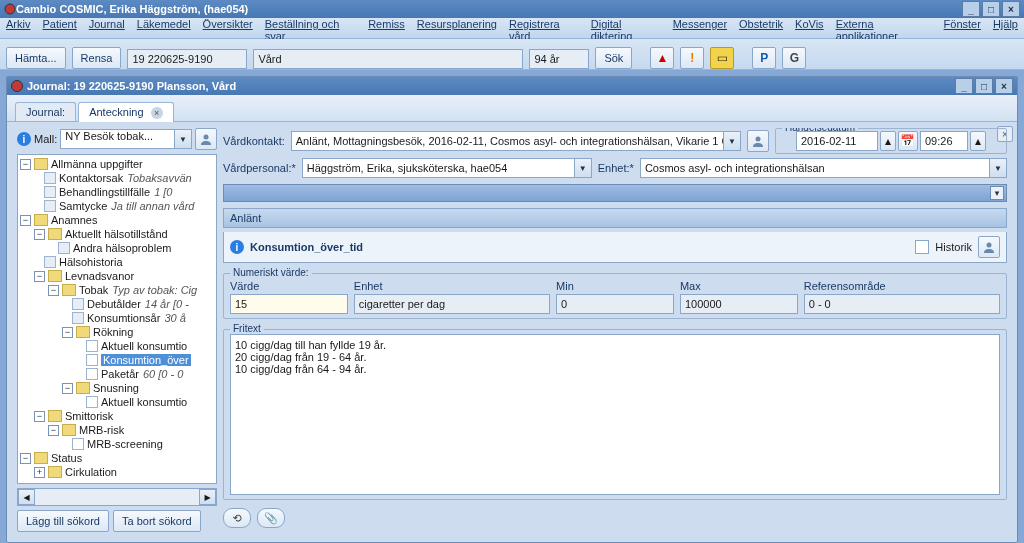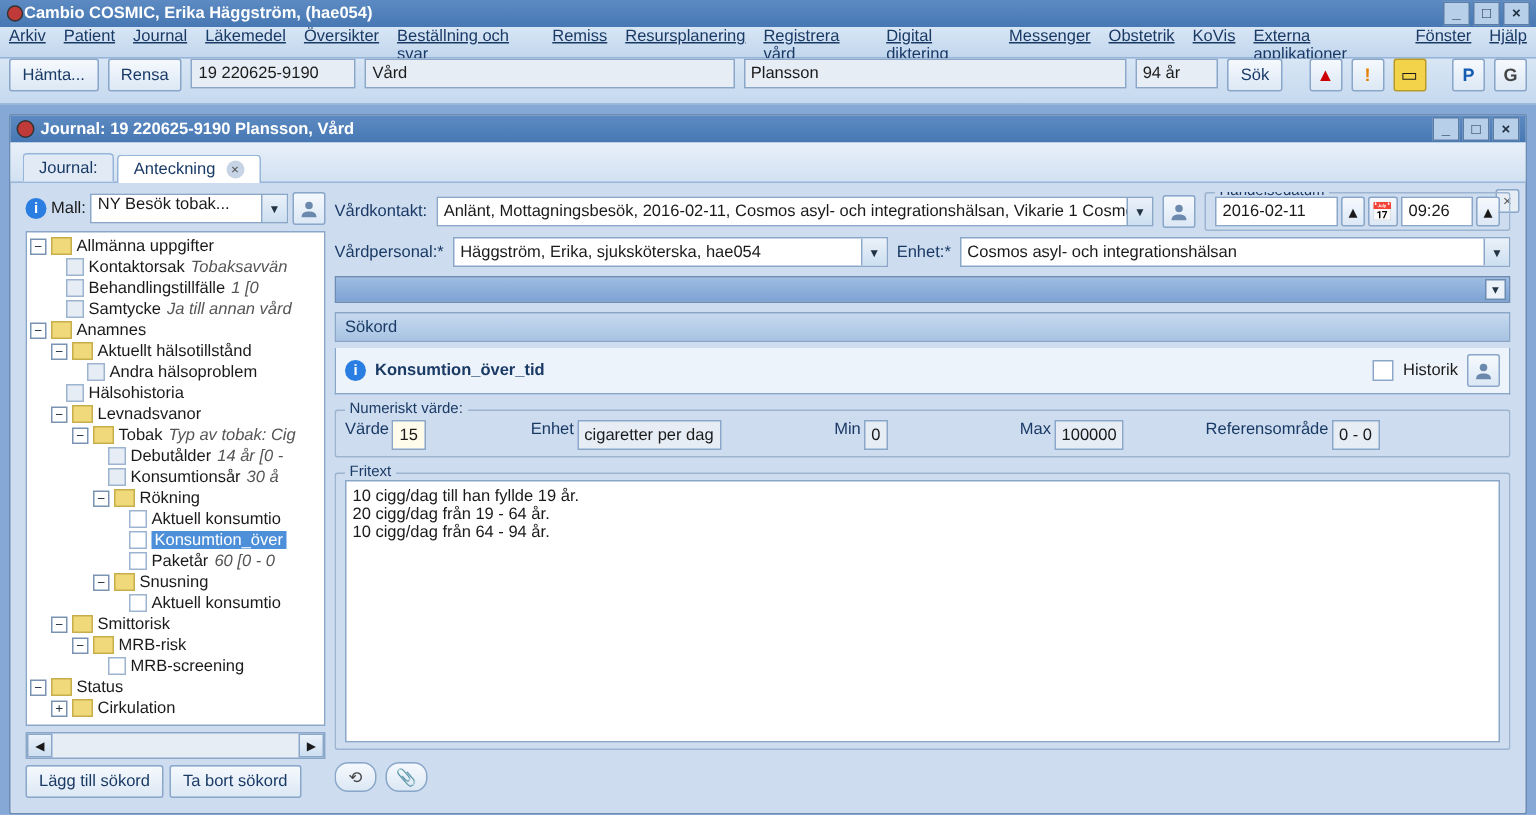--- a/index.html
+++ b/index.html
@@ -4,21 +4,21 @@
 <style>
 html,body{margin:0;padding:0;font-family:Tahoma,Arial,sans-serif;font-size:11px;color:#1a1a1a;background:#7d9fcf;width:1024px;height:543px;overflow:hidden}
 .app{display:flex;flex-direction:column;height:100%}
 .titlebar{display:flex;align-items:center;background:linear-gradient(#5d8ac2,#4778b3);color:#fff;height:18px;padding:0 4px;font-weight:bold}
 .titlebar .spacer{flex:1}
 .win-btns{display:flex;gap:2px}
 .win-btn{width:16px;height:14px;background:#b8cfea;border:1px solid #5a7da8;display:flex;align-items:center;justify-content:center;font-size:10px;color:#234}
 .menubar{background:linear-gradient(#d8e6f5,#c1d6ed);height:20px;display:flex;align-items:flex-start;padding:0 6px;gap:12px;color:#1a3a66;border-bottom:1px solid #97b5d8}
 .menubar span{cursor:default}
 .mu{text-decoration:underline;text-underline-offset:1px}
-.toolbar{background:linear-gradient(#d8e6f5,#c5d9ef);height:30px;display:flex;align-items:flex-start;padding:0 6px;gap:6px;border-bottom:1px solid #97b5d8}
+.toolbar{background:linear-gradient(#d8e6f5,#c5d9ef);height:30px;display:flex;align-items:flex-end;padding:0 6px;gap:6px;border-bottom:1px solid #97b5d8}
 .btn{background:linear-gradient(#f5f9fd,#dce8f5);border:1px solid #8aa7c9;border-radius:2px;padding:1px 8px;height:18px;display:inline-flex;align-items:center;font-size:11px;color:#1a3a66}
 .txt{background:#e6edf5;border:1px solid #8aa7c9;height:18px;padding:0 4px;display:flex;align-items:center;font-size:11px}
 .txt.w1{width:110px}
 .txt.w2{width:260px}
 .txt.w3{width:270px}
 .txt.w4{width:50px}
 .iconbtn{width:22px;height:20px;background:linear-gradient(#f5f9fd,#dce8f5);border:1px solid #8aa7c9;border-radius:2px;display:flex;align-items:center;justify-content:center;font-size:12px}
 .iconbtn.red{color:#c00;font-weight:bold}
 .iconbtn.orange{color:#e67e00;font-weight:bold}
 .iconbtn.rect{background:#f3d34a;border-color:#b89a2a}
@@ -64,21 +64,21 @@
 .datebox{display:flex;gap:2px}
 .bluebar{height:16px;background:linear-gradient(#9fbce3,#7da3d4);border:1px solid #6d8cb2;margin-top:2px;position:relative}
 .bluebar .mini{position:absolute;right:2px;top:1px;width:12px;height:12px;background:#eaf1f9;border:1px solid #6d8cb2;font-size:9px;display:flex;align-items:center;justify-content:center;color:#234}
 .sokord-hdr{height:18px;background:linear-gradient(#c7d9ef,#a7c3e3);border:1px solid #8aa7c9;padding:0 6px;display:flex;align-items:center;color:#1a3a66;margin-top:2px}
 .sokord-sub{background:#edf3fa;border:1px solid #8aa7c9;border-top:none;padding:4px 6px;display:flex;align-items:center;gap:6px}
 .sokord-sub .title{font-weight:bold;color:#1a3a66}
 .sokord-sub .sp{flex:1}
 .chk{width:12px;height:12px;background:#fff;border:1px solid #8aa7c9}
 .numgrp{margin-top:6px}
 .numrow{display:flex;gap:6px;margin-top:2px}
-.numcell{flex:1;display:flex;gap:2px}
+.numcell{flex:1;display:flex;flex-direction:column;gap:2px}
 .numcell .lab{color:#1a3a66}
 .numcell .val{background:#e6edf5;border:1px solid #8aa7c9;height:18px;padding:0 4px;display:flex;align-items:center}
 .numcell .val.input{background:#fffceb}
 .numcell.small{flex:0.6}
 .fritext-wrap{flex:1;display:flex;flex-direction:column;margin-top:6px;min-height:0}
 .fritext{flex:1;background:#fff;border:1px solid #8aa7c9;padding:4px;font-size:11px;overflow:auto;white-space:pre-line}
 .bottom-row{height:24px;display:flex;align-items:center;gap:6px;padding:2px 0}
 .rbtn{width:26px;height:18px;background:linear-gradient(#f5f9fd,#dce8f5);border:1px solid #8aa7c9;border-radius:9px;display:flex;align-items:center;justify-content:center;font-size:11px;color:#444}
 .close-x{position:absolute;right:4px;top:4px;width:14px;height:14px;background:#e6edf5;border:1px solid #8aa7c9;display:flex;align-items:center;justify-content:center;font-size:10px;color:#555;border-radius:2px}
 .pers{width:12px;height:12px}
@@ -120,21 +120,20 @@
     <span><span class="mu">Externa applikationer</span></span>
     <span><span class="mu">Fönster</span></span>
     <span><span class="mu">Hjälp</span></span>
   </div>
 
   <div class="toolbar">
     <div class="btn">Hämta...</div>
     <div class="btn">Rensa</div>
     <div class="txt w1">19 220625-9190</div>
     <div class="txt w2">Vård</div>
-    <div class="txt w3">Plansson</div>
     <div class="txt w4">94 år</div>
     <div class="btn">Sök</div>
     <div style="width:6px"></div>
     <div class="iconbtn red">▲</div>
     <div class="iconbtn orange">!</div>
     <div class="iconbtn rect">▭</div>
     <div style="width:6px"></div>
     <div class="iconbtn p">P</div>
     <div class="iconbtn g">G</div>
   </div>
@@ -329,21 +328,21 @@
               <div class="fld" style="flex:1">
                 <span>Anlänt, Mottagningsbesök, 2016-02-11, Cosmos asyl- och integrationshälsan, Vikarie 1 Cosmos, ., PAS...</span>
                 <div class="dd">▼</div>
               </div>
               <div class="userbtn">
                 <svg width="12" height="12">
                     <circle cx="6" cy="4" r="2.5" fill="#6b88ad"></circle>
                     <path d="M1 12c0-3 2-4 5-4s5 1 5 4" fill="#6b88ad"></path>
                   </svg>
               </div>
-              <div class="fieldset" style="margin-top:0;padding:2px 6px">
+              <div class="fieldset" style="margin-top:0;padding:2px 20px">
                 <div class="legend">Händelsedatum</div>
                 <div class="datebox">
                   <div class="fld" style="width:72px">
                       <span>2016-02-11</span>
                     </div>
                   <div class="iconbtn" style="width:14px;height:18px">▴</div>
                   <div class="iconbtn" style="width:18px;height:18px">📅</div>
                   <div class="fld" style="width:38px">
                       <span>09:26</span>
                     </div>
@@ -363,21 +362,21 @@
                 <span>Cosmos asyl- och integrationshälsan</span>
                 <div class="dd">▼</div>
               </div>
             </div>
 
             <div class="bluebar">
               <div class="mini">▾</div>
             </div>
 
             <div class="sokord-hdr">
-              <span>Sökord</span>
+              <span>Anlänt</span>
             </div>
             <div class="sokord-sub">
               <div class="info-i">i</div>
               <span class="title">Konsumtion_över_tid</span>
               <span class="sp"></span>
               <div class="chk"></div>
               <span>Historik</span>
               <div class="userbtn">
                 <svg width="12" height="12">
                     <circle cx="6" cy="4" r="2.5" fill="#6b88ad"></circle>

